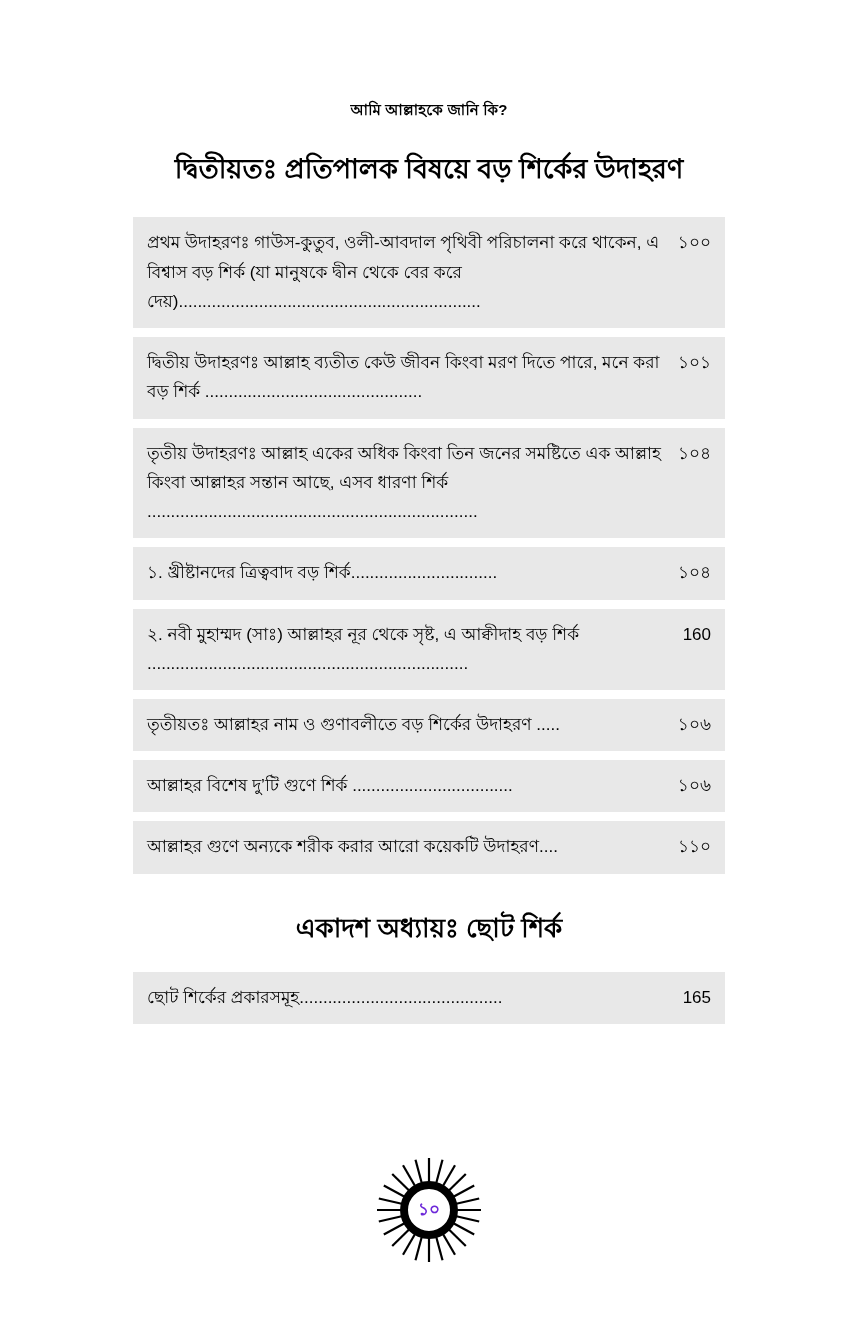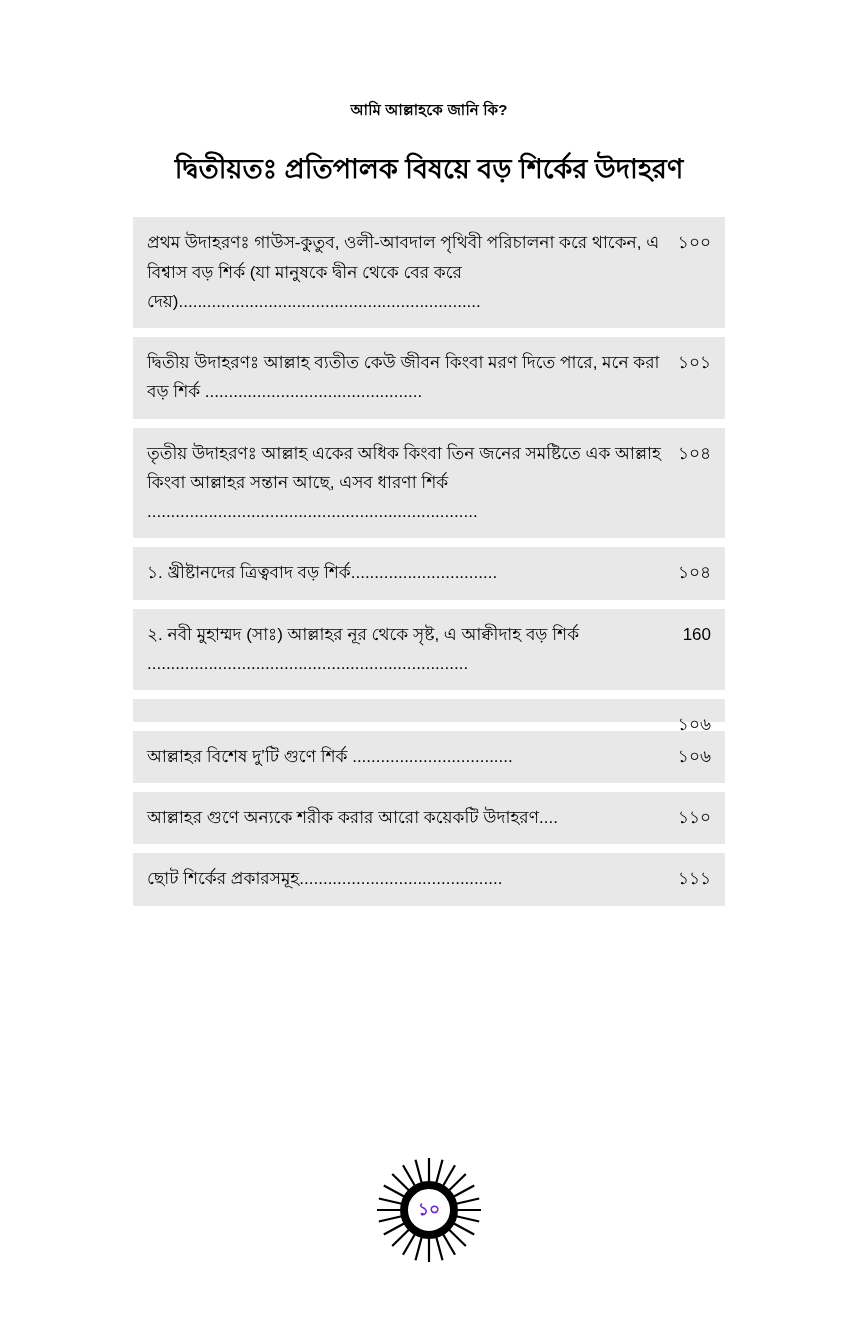--- a/index.html
+++ b/index.html
@@ -130,38 +130,40 @@
       <span class="txt">১. খ্রীষ্টানদের ত্রিত্ববাদ বড় শির্ক...............................</span>
     </div>
 
     <div class="toc-entry">
       <span class="pg">160</span>
       <span class="txt">২. নবী মুহাম্মদ (সাঃ) আল্লাহর নূর থেকে সৃষ্ট, এ আক্বীদাহ বড় শির্ক ....................................................................</span>
     </div>
 
     <div class="toc-entry">
       <span class="pg">১০৬</span>
+      <span class="txt">তৃতীয়তঃ আল্লাহর নাম ও গুণাবলীতে বড় শির্কের উদাহরণ .....</span>
     </div>
 
     <div class="toc-entry">
       <span class="pg">১০৬</span>
       <span class="txt">আল্লাহর বিশেষ দু’টি গুণে শির্ক ..................................</span>
     </div>
 
     <div class="toc-entry">
       <span class="pg">১১০</span>
       <span class="txt">আল্লাহর গুণে অন্যকে শরীক করার আরো কয়েকটি উদাহরণ....</span>
     </div>
 
   </div>
 
+  <div class="chapter-title">একাদশ অধ্যায়ঃ ছোট শির্ক</div>
 
   <div class="toc-second">
     <div class="toc-entry">
-      <span class="pg">১১১</span>
+      <span class="pg">165</span>
       <span class="txt">ছোট শির্কের প্রকারসমূহ...........................................</span>
     </div>
   </div>
 
   <div class="footer-mark">
     <div class="sunburst">
       <svg width="108" height="108" viewBox="0 0 108 108" aria-hidden="true">
         <g fill="#000000">
           <circle cx="54" cy="54" r="29"></circle>
         </g>

